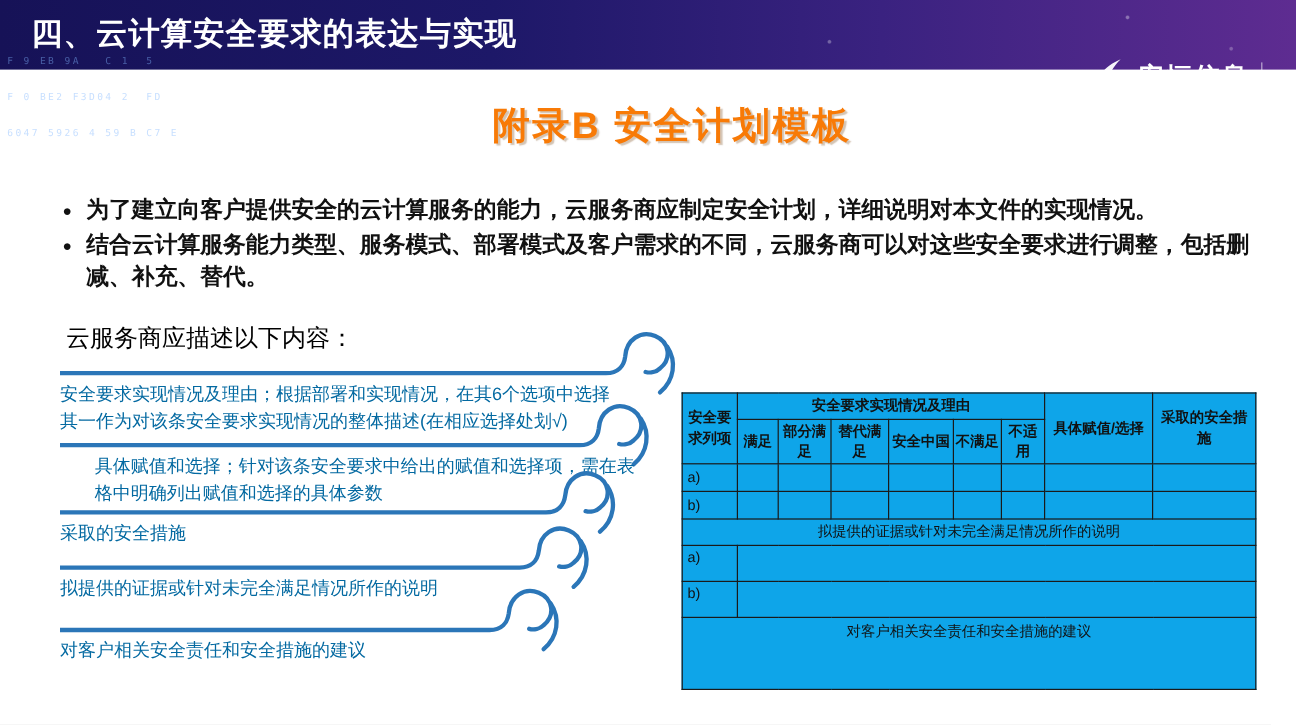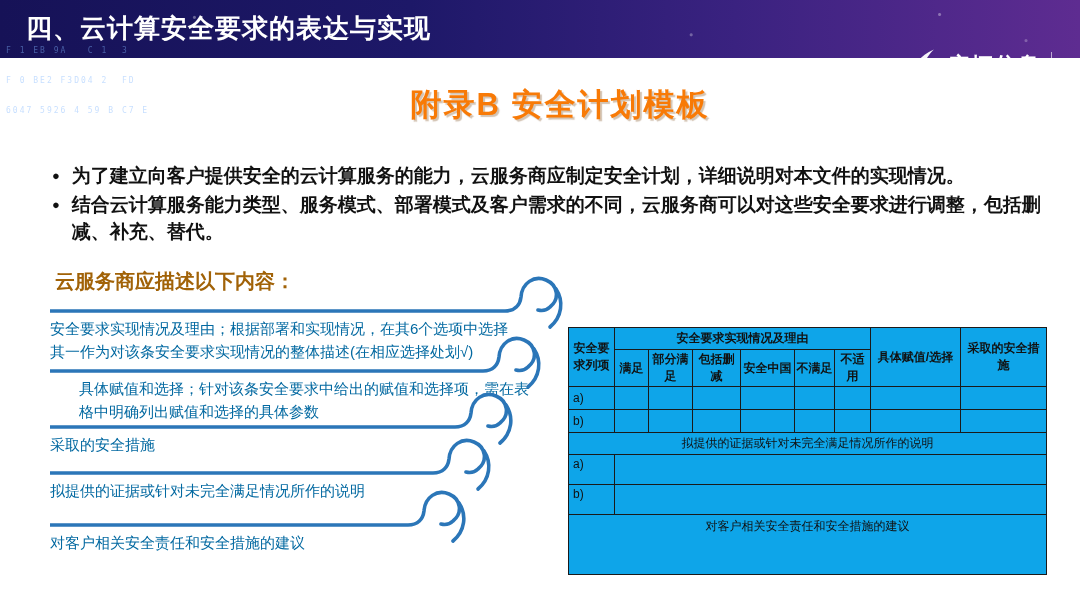--- a/index.html
+++ b/index.html
@@ -47,21 +47,21 @@
   }
 
   
   .bullets { position:absolute; left:52px; top:162px; width:990px; list-style:none; }
   .bullets li { display:flex; margin-bottom:2px; }
   .bullets .marker { font-size:13px; line-height:27px; margin-right:12px; color:#111; }
   .bullets .btext { font-size:19px; font-weight:bold; color:#111; line-height:27px; }
 
   .section-heading {
     position:absolute; left:55px; top:268px;
-    font-size:20px; font-weight:bold; color:#a16207;
+    font-size:20px; font-weight:normal; color:#000000;
   }
 
   
   .flow-item { position:absolute; left:50px; }
   .flow-item .arrow { position:absolute; left:0; top:-50px; pointer-events:none; }
   .flow-item .arrow path { fill:none; stroke:#2b76b8; stroke-width:3.6; stroke-linecap:round; }
   .flow-text { position:relative; margin-top:6px; font-size:15px; line-height:1.55; color:#0369a1; }
 
   
   .tablewrap { position:absolute; left:568px; top:327px; }
@@ -73,21 +73,21 @@
   td.wide-title { text-align:center; padding:2px; }
   td.sugg { text-align:center; vertical-align:top; padding-top:3px; }
 </style>
 </head>
 <body>
 
 <div class="slide">
 
   <header class="topbar">
     <div class="matrix">
-      <div>F 1 EB 9A   C 1  3</div>
+      <div>F 9 EB 9A   C 1  5</div>
       <div>F 0 BE2 F3D04 2  FD</div>
       <div>6047 5926 4 59 B C7 E</div>
     </div>
     <h1 class="topbar-title">四、云计算安全要求的表达与实现</h1>
     <div class="logo">
       <svg class="logo-icon" viewBox="0 0 36 44" xmlns="http://www.w3.org/2000/svg">
         <path d="M28 0 C12 7 4 18 8 27 C10 31 14 33 19 32 C13 37 9 41 8 44 C16 37 26 31 30 24 C24 27 18 26 17 21 C16 15 21 7 28 0 Z" fill="#ffffff" opacity="0.95"></path>
       </svg>
       <div class="logo-cn">
         <div class="brand">安恒信息</div>
@@ -168,21 +168,21 @@
       <tbody>
           <tr style="height:22px">
         <td class="hd" rowspan="2">安全要求列项</td>
         <td class="hd" colspan="6">安全要求实现情况及理由</td>
         <td class="hd" rowspan="2">具体赋值/选择</td>
         <td class="hd" rowspan="2">采取的安全措施</td>
       </tr>
       <tr style="height:24px">
         <td class="opt">满足</td>
         <td class="opt">部分满足</td>
-        <td class="opt">包括删减</td>
+        <td class="opt">替代满足</td>
         <td class="opt">安全中国</td>
         <td class="opt">不满足</td>
         <td class="opt">不适用</td>
       </tr>
       <tr style="height:23px">
         <td class="rowlab">a)</td>
         <td></td>
         <td></td>
         <td></td>
         <td></td>

